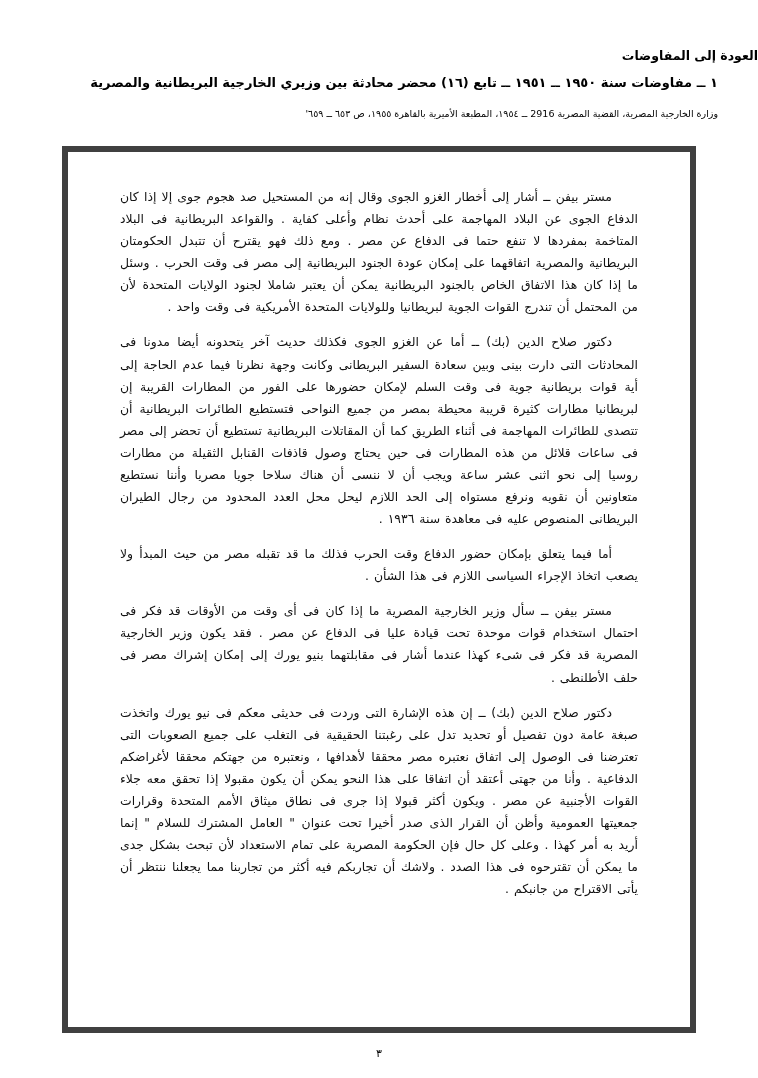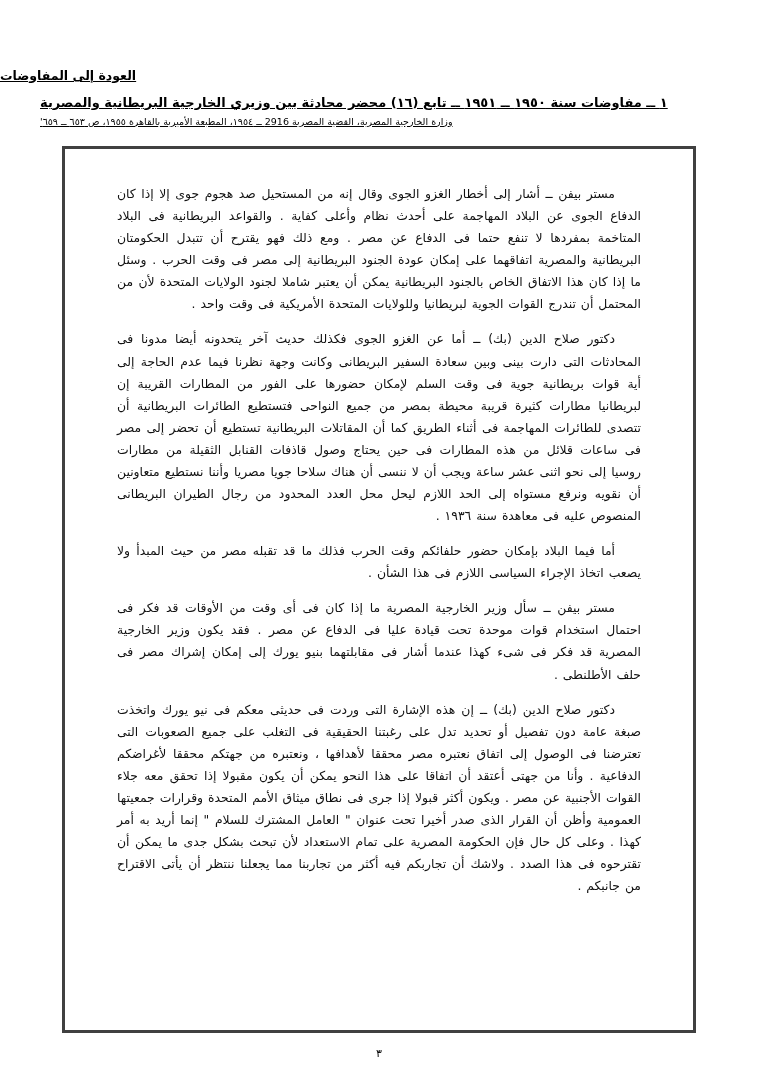--- a/index.html
+++ b/index.html
@@ -16,52 +16,51 @@
     overflow: hidden;
   }
   .page {
     width: 758px;
     height: 1078px;
     box-sizing: border-box;
     padding: 0;
     position: relative;
   }
   .header-block {
-    text-align: left;
-    padding-top: 68px;
-    text-decoration: underline;
+    text-align: right;
+    padding-top: 48px;
   }
   .doc-backlink {
     font-size: 12.5px;
     font-weight: bold;
     color: #000;
     letter-spacing: 0;
     margin-bottom: 11px;
   }
   .doc-title {
     font-size: 13px;
     font-weight: bold;
     color: #000;
-    margin-bottom: 3px;
+    margin-bottom: 15px;
     padding: 0 40px;
     line-height: 1.35;
   }
   .doc-source {
     font-size: 9.5px;
     color: #000;
     padding: 0 40px;
     line-height: 1.4;
   }
   .frame {
     position: absolute;
     top: 146px;
     left: 62px;
     width: 634px;
     height: 887px;
-    border: 3px solid #404040;
+    border: 6px solid #404040;
     box-sizing: border-box;
     background: #ffffff;
   }
   .frame-inner {
     padding: 34px 52px 10px 52px;
     box-sizing: border-box;
     height: 100%;
     overflow: hidden;
   }
   p.para {
@@ -95,21 +94,21 @@
   <div class="header-block">
     <div class="doc-backlink">العودة إلى المفاوضات</div>
     <div class="doc-title">١ ــ مفاوضات سنة ١٩٥٠ ــ ١٩٥١ ــ تابع (١٦) محضر محادثة بين وزيري الخارجية البريطانية والمصرية</div>
     <div class="doc-source">وزارة الخارجية المصرية، القضية المصرية 2916 ــ ١٩٥٤، المطبعة الأميرية بالقاهرة ١٩٥٥، ص ٦٥٣ ــ ٦٥٩'</div>
   </div>
 
   <div class="frame">
     <div class="frame-inner">
       <p class="para">مستر بيفن ــ أشار إلى أخطار الغزو الجوى وقال إنه من المستحيل صد هجوم جوى إلا إذا كان الدفاع الجوى عن البلاد المهاجمة على أحدث نظام وأعلى كفاية . والقواعد البريطانية فى البلاد المتاخمة بمفردها لا تنفع حتما فى الدفاع عن مصر . ومع ذلك فهو يقترح أن تتبدل الحكومتان البريطانية والمصرية اتفاقهما على إمكان عودة الجنود البريطانية إلى مصر فى وقت الحرب . وسئل ما إذا كان هذا الاتفاق الخاص بالجنود البريطانية يمكن أن يعتبر شاملا لجنود الولايات المتحدة لأن من المحتمل أن تندرج القوات الجوية لبريطانيا وللولايات المتحدة الأمريكية فى وقت واحد .</p>
       <p class="para">دكتور صلاح الدين (بك) ــ أما عن الغزو الجوى فكذلك حديث آخر يتحدونه أيضا مدونا فى المحادثات التى دارت بينى وبين سعادة السفير البريطانى وكانت وجهة نظرنا فيما عدم الحاجة إلى أية قوات بريطانية جوية فى وقت السلم لإمكان حضورها على الفور من المطارات القريبة إن لبريطانيا مطارات كثيرة قريبة محيطة بمصر من جميع النواحى فتستطيع الطائرات البريطانية أن تتصدى للطائرات المهاجمة فى أثناء الطريق كما أن المقاتلات البريطانية تستطيع أن تحضر إلى مصر فى ساعات قلائل من هذه المطارات فى حين يحتاج وصول قاذفات القنابل الثقيلة من مطارات روسيا إلى نحو اثنى عشر ساعة ويجب أن لا ننسى أن هناك سلاحا جويا مصريا وأننا نستطيع متعاونين أن نقويه ونرفع مستواه إلى الحد اللازم ليحل محل العدد المحدود من رجال الطيران البريطانى المنصوص عليه فى معاهدة سنة ١٩٣٦ .</p>
-      <p class="para">أما فيما البلاد بإمكان حضور حلفائكم وقت الحرب فذلك ما قد تقبله مصر من حيث المبدأ ولا يصعب اتخاذ الإجراء السياسى اللازم فى هذا الشأن .</p>
+      <p class="para">أما فيما يتعلق بإمكان حضور الدفاع وقت الحرب فذلك ما قد تقبله مصر من حيث المبدأ ولا يصعب اتخاذ الإجراء السياسى اللازم فى هذا الشأن .</p>
       <p class="para">مستر بيفن ــ سأل وزير الخارجية المصرية ما إذا كان فى أى وقت من الأوقات قد فكر فى احتمال استخدام قوات موحدة تحت قيادة عليا فى الدفاع عن مصر . فقد يكون وزير الخارجية المصرية قد فكر فى شىء كهذا عندما أشار فى مقابلتهما بنيو يورك إلى إمكان إشراك مصر فى حلف الأطلنطى .</p>
       <p class="para">دكتور صلاح الدين (بك) ــ إن هذه الإشارة التى وردت فى حديثى معكم فى نيو يورك واتخذت صبغة عامة دون تفصيل أو تحديد تدل على رغبتنا الحقيقية فى التغلب على جميع الصعوبات التى تعترضنا فى الوصول إلى اتفاق نعتبره مصر محققا لأهدافها ، ونعتبره من جهتكم محققا لأغراضكم الدفاعية . وأنا من جهتى أعتقد أن اتفاقا على هذا النحو يمكن أن يكون مقبولا إذا تحقق معه جلاء القوات الأجنبية عن مصر . ويكون أكثر قبولا إذا جرى فى نطاق ميثاق الأمم المتحدة وقرارات جمعيتها العمومية وأظن أن القرار الذى صدر أخيرا تحت عنوان " العامل المشترك للسلام " إنما أريد به أمر كهذا . وعلى كل حال فإن الحكومة المصرية على تمام الاستعداد لأن تبحث بشكل جدى ما يمكن أن تقترحوه فى هذا الصدد . ولاشك أن تجاربكم فيه أكثر من تجاربنا مما يجعلنا ننتظر أن يأتى الاقتراح من جانبكم .</p>
     </div>
   </div>
 
   <div class="page-number">٣</div>
 
 </div>
 
 </body></html>

